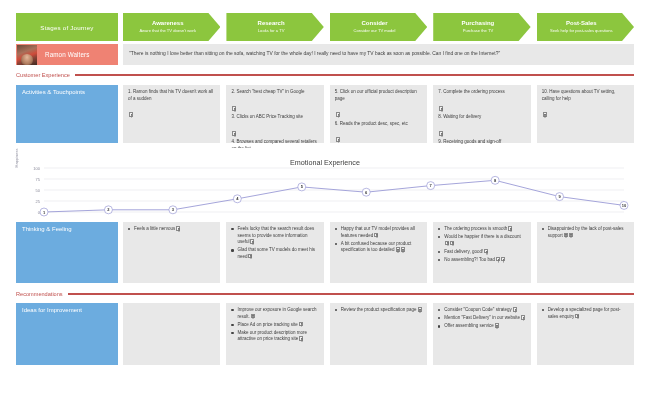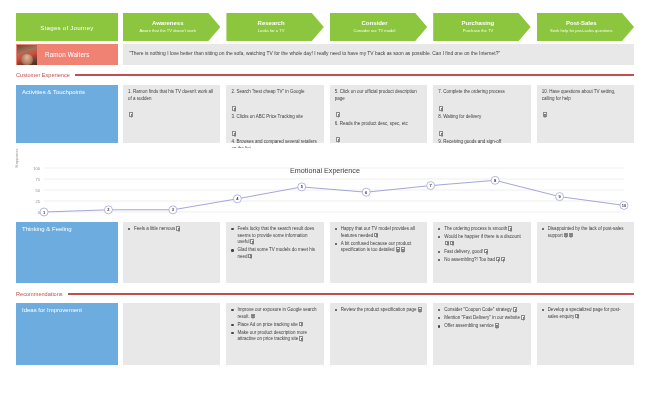--- a/index.html
+++ b/index.html
@@ -205,21 +205,21 @@
   .chart-block {
     position: absolute;
     left: 16px; top: 148px;
     width: 618px; height: 72px;
     background: #ffffff;
   }
   .chart-title {
     text-align: center;
     font-size: 7.2px;
     color: #3d3d3d;
-    margin-top: 18px;
+    margin-top: 10px;
   }
   .chart-area {
     position: absolute;
     left: 0; top: 16px;
     width: 618px; height: 54px;
   }
   .ylabel {
     position: absolute;
     left: -2px; top: 14px;
     font-size: 4px;

